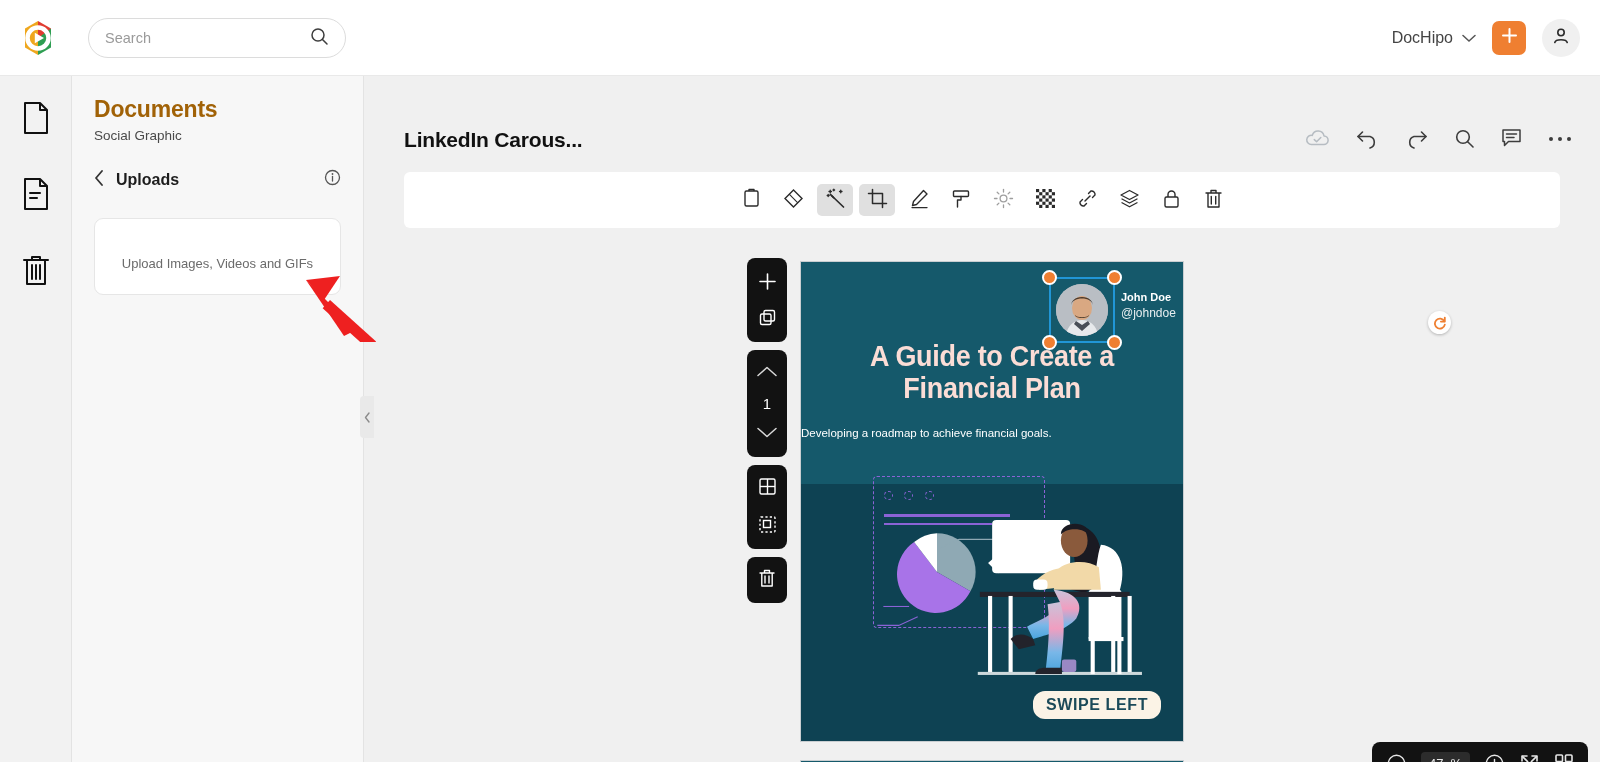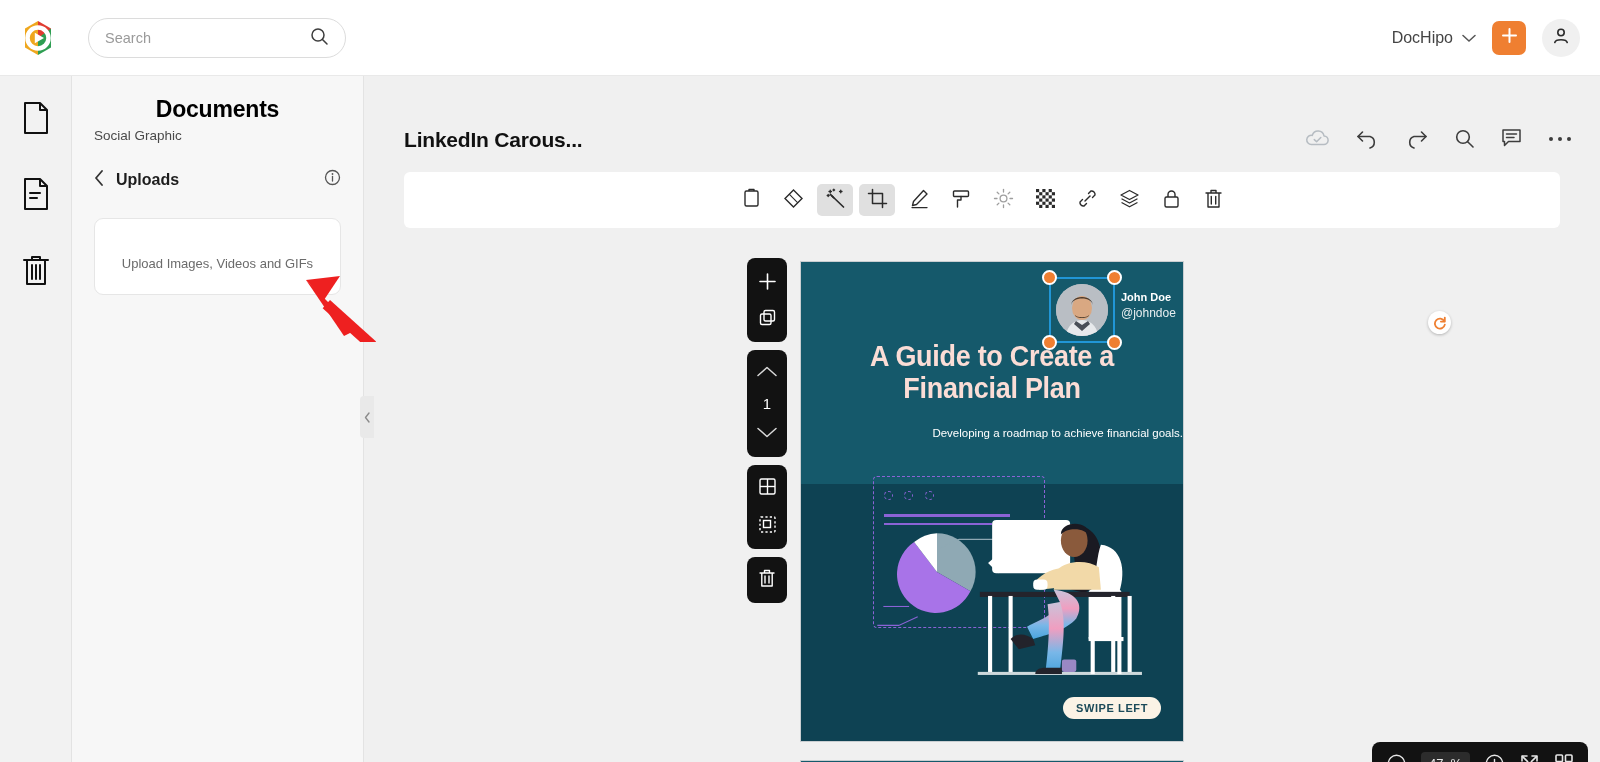--- a/index.html
+++ b/index.html
@@ -56,21 +56,21 @@
   .rail-item.active::before {
     content: ""; position: absolute; left: -16px; top: 4px;
     width: 5px; height: 50px; background: #ef7f31; border-radius: 0 3px 3px 0;
   }
 
   
   .panel {
     position: absolute; top: 76px; left: 72px; width: 292px; height: 686px;
     background: #f7f7f7; border-right: 1px solid #e3e3e3; padding: 20px 22px;
   }
-  .panel h1 { font-size: 23px; color: #000000; font-weight: bold; letter-spacing: -0.2px; text-align: center; }
+  .panel h1 { font-size: 23px; color: #a16207; font-weight: bold; letter-spacing: -0.2px; }
   .panel .subtitle { font-size: 13.5px; color: #4a4a4a; margin-top: 5px; }
   .uploads-row {
     display: flex; align-items: center; margin-top: 26px; cursor: pointer;
   }
   .uploads-row .back { font-size: 17px; color: #333; margin-right: 12px; line-height: 1; }
   .uploads-row .label { font-size: 16px; color: #1d1d1d; font-weight: 600; }
   .uploads-row .info { margin-left: auto; }
   .upload-card {
     margin-top: 28px; background: #ffffff; border: 1px solid #e6e6e6;
     border-radius: 9px; padding: 22px 18px 20px; text-align: center;
@@ -143,26 +143,26 @@
   .canvas-top { position: absolute; inset: 0 0 auto 0; height: 222px; background: #15596B; }
   .canvas-bottom { position: absolute; top: 222px; left: 0; right: 0; bottom: 0; background: #0E4253; }
 
   .slide-title {
     position: absolute; top: 78px; left: 0; width: 100%; text-align: center;
     color: #FBDDD6; font-size: 29px; line-height: 1.12; font-weight: bold;
     font-family: "Liberation Sans Narrow", "Liberation Sans", sans-serif;
     transform: scaleX(0.93); letter-spacing: -0.3px;
   }
   .slide-sub {
-    position: absolute; top: 165px; left: 0; width: 100%; text-align: right;
+    position: absolute; top: 165px; left: 0; width: 100%; text-align: left;
     color: #ffffff; font-size: 11.5px;
   }
   .swipe-badge {
     position: absolute; right: 22px; bottom: 22px; background: #FBF3E6;
-    color: #1B4A59; font-size: 11px; font-weight: bold; letter-spacing: 0.6px;
+    color: #1B4A59; font-size: 16px; font-weight: bold; letter-spacing: 0.6px;
     padding: 5px 13px; border-radius: 12px;
   }
 
   
   .illus { position: absolute; left: 62px; top: 208px; width: 320px; height: 250px; }
   .browser-box {
     position: absolute; left: 10px; top: 6px; width: 172px; height: 152px;
     border: 1.6px dashed #8B63D6; border-radius: 4px;
   }
   .dot {

